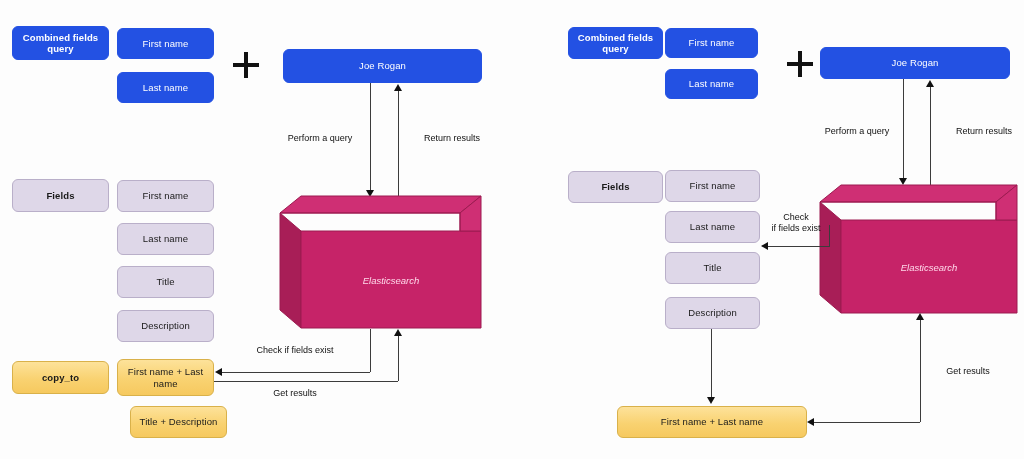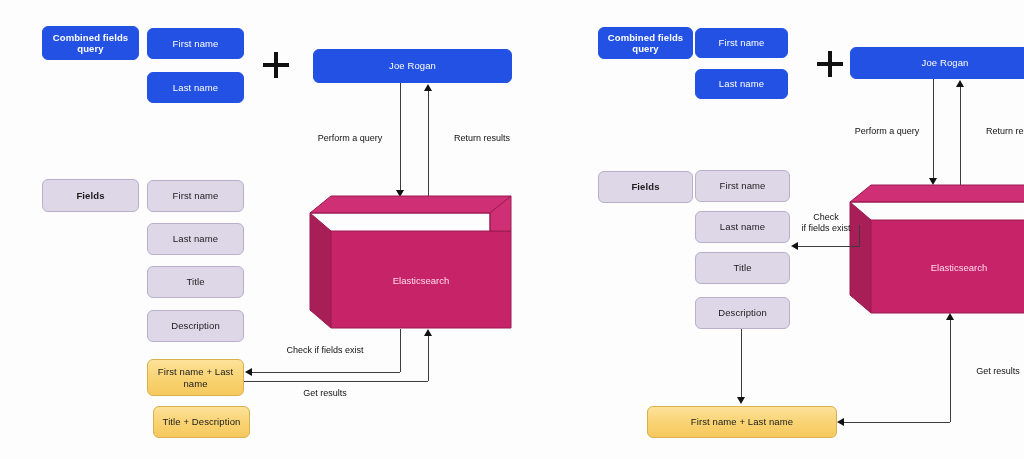--- a/index.html
+++ b/index.html
@@ -15,21 +15,20 @@
     width: 1024px;
     height: 459px;
     background: #fdfdfd;
     overflow: hidden;
   }
   .panel {
     position: absolute;
     top: 0;
     width: 512px;
     height: 459px;
-    margin-left: 30px;
   }
   #panel-left  { left: 0; }
   #panel-right { left: 512px; }
 
   
   .node {
     position: absolute;
     box-sizing: border-box;
     display: flex;
     align-items: center;
@@ -66,21 +65,21 @@
     color: #111;
   }
   .plus .bar-h, .plus .bar-v {
     position: absolute;
     background: #111;
   }
   .plus .bar-h { left: 0; top: 11px; width: 26px; height: 4px; }
   .plus .bar-v { left: 11px; top: 0; width: 4px; height: 26px; }
 
   
-  .cube { position: absolute; }
+  .cube { position: absolute; font-style: italic; }
   .cube svg { display: block; }
   .cube .cube-label {
     position: absolute;
     color: #ffd9ea;
     font-size: 9.5px;
     white-space: nowrap;
     transform: translate(-50%, -50%);
   }
 
   
@@ -158,22 +157,23 @@
       </svg>
       <span class="cube-label" style="left:112px;top:85px;">Elasticsearch</span>
     </div>
 
     <div class="node lilac bold" style="left:12px;top:179px;width:97px;height:33px;">Fields</div>
     <div class="node lilac" style="left:117px;top:180px;width:97px;height:32px;">First name</div>
     <div class="node lilac" style="left:117px;top:223px;width:97px;height:32px;">Last name</div>
     <div class="node lilac" style="left:117px;top:266px;width:97px;height:32px;">Title</div>
     <div class="node lilac" style="left:117px;top:310px;width:97px;height:32px;">Description</div>
 
+    <div class="node amber bold" style="left:12px;top:361px;width:97px;height:33px;">copy_to</div>
     <div class="node amber" style="left:117px;top:359px;width:97px;height:37px;">First name + Last name</div>
-    <div class="node amber" style="left:123px;top:406px;width:97px;height:32px;">Title + Description</div>
+    <div class="node amber" style="left:130px;top:406px;width:97px;height:32px;">Title + Description</div>
 
     <div class="line v" style="left:370px;top:329px;height:43px;"></div>
     <div class="line h" style="left:222px;top:372px;width:148px;"></div>
     <div class="arrow left" style="left:215px;top:368px;"></div>
     <div class="edge-label" style="left:240px;top:345px;width:110px;">Check if fields exist</div>
 
     <div class="line h" style="left:214px;top:381px;width:184px;"></div>
     <div class="line v" style="left:398px;top:336px;height:45px;"></div>
     <div class="arrow up" style="left:394px;top:329px;"></div>
     <div class="edge-label" style="left:240px;top:388px;width:110px;">Get results</div>

